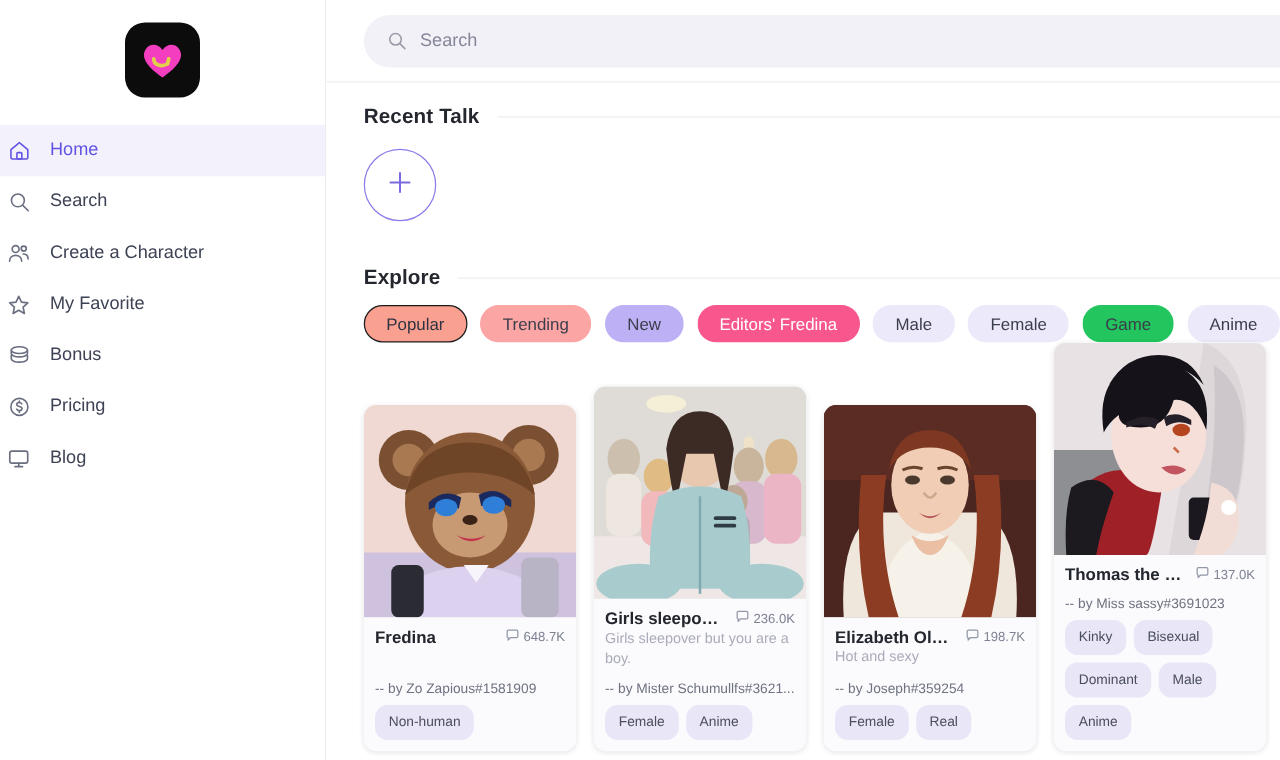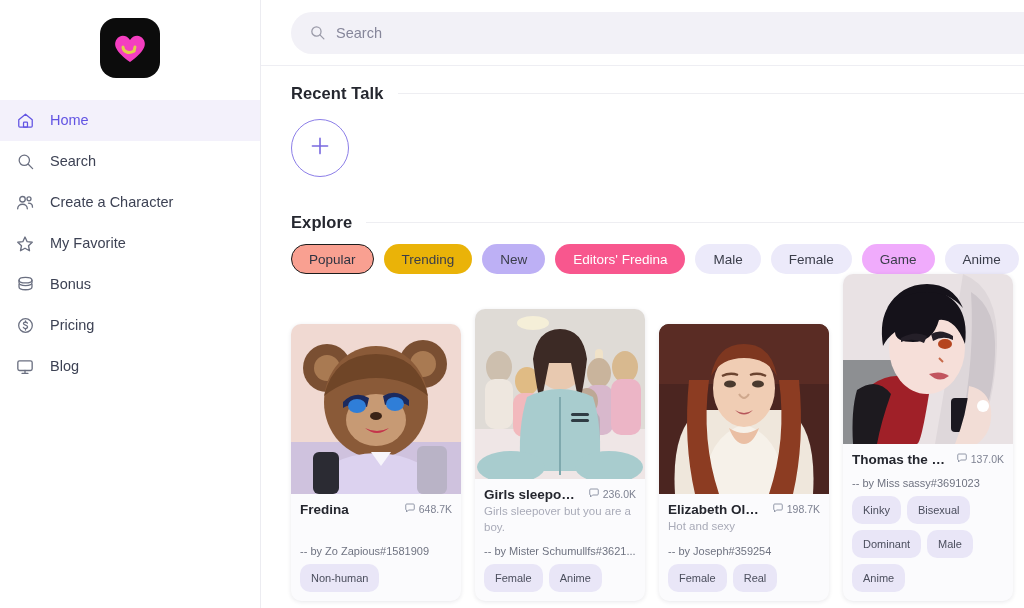--- a/index.html
+++ b/index.html
@@ -26,21 +26,21 @@
     background: #0c0c0c;
     display: flex; align-items: center; justify-content: center;
     position: relative;
   }
   .logo svg { display: block; }
 
   .nav { margin-top: 4px; display: flex; flex-direction: column; }
   .nav-item {
     height: 41px;
     display: flex; align-items: center;
-    padding-left: 14px;
+    padding-left: 4px;
     gap: 14px;
     color: #3d4254;
     font-size: 14.5px;
     cursor: pointer;
   }
   .nav-item .ic { width: 22px; height: 22px; display:flex; align-items:center; justify-content:center; color:#6a6f80; flex:0 0 22px;}
   .nav-item.active {
     background: #f3f1fb;
     color: #6254e3;
   }
@@ -88,21 +88,21 @@
   .add-btn {
     width: 58px; height: 58px; border-radius: 50%;
     border: 1.4px solid #8c7ee8;
     display: flex; align-items: center; justify-content: center;
     cursor: pointer; background: transparent;
   }
   .add-btn svg { color: #7a6ae0; }
 
   .explore-head { margin-top: 24px; }
 
-  .chips { display: flex; gap: 10px; margin-top: 12px; align-items: center; }
+  .chips { display: flex; gap: 10px; margin-top: 12px; align-items: center; justify-content: space-between; }
   .chip {
     height: 30px; border-radius: 15px;
     display: flex; align-items: center; justify-content: center;
     padding: 0 17px;
     font-size: 13.5px; color: #3a3d4a;
     background: #eceafa; white-space: nowrap; cursor: pointer;
     border: 1px solid transparent;
   }
 
   
@@ -280,26 +280,26 @@
         </div>
       </div>
 
       <div class="section-head explore-head">
         <div class="section-title">Explore</div>
         <div class="section-rule"></div>
       </div>
 
       <div class="chips" id="chips">
           <div class="chip" style="background: rgb(249, 160, 145); color: rgb(47, 51, 65); border: 1.6px solid rgb(28, 28, 28);">Popular</div>
-          <div class="chip" style="background: #eab308; color: rgb(58, 61, 74);">Trending</div>
+          <div class="chip" style="background: #fca5a5; color: rgb(58, 61, 74);">Trending</div>
           <div class="chip" style="background: rgb(189, 176, 245); color: rgb(58, 61, 74);">New</div>
           <div class="chip" style="background: rgb(248, 87, 142); color: rgb(255, 255, 255);">Editors' Fredina</div>
           <div class="chip" style="background: rgb(236, 234, 250); color: rgb(58, 61, 74);">Male</div>
           <div class="chip" style="background: rgb(236, 234, 250); color: rgb(58, 61, 74);">Female</div>
-          <div class="chip" style="background: #f0abfc; color: rgb(58, 61, 74);">Game</div>
+          <div class="chip" style="background: #22c55e; color: rgb(58, 61, 74);">Game</div>
           <div class="chip" style="background: rgb(236, 234, 250); color: rgb(58, 61, 74);">Anime</div>
         </div>
 
       <div class="cards" id="cards">
           <div class="card">
     <div class="card-img">
               <svg class="fill" viewBox="0 0 170 170" preserveAspectRatio="xMidYMid slice">
       <rect width="170" height="170" fill="#f0d9d2"></rect>
       <rect y="118" width="170" height="52" fill="#cfc2de"></rect>
       <circle cx="36" cy="44" r="24" fill="#7a4f32"></circle>

